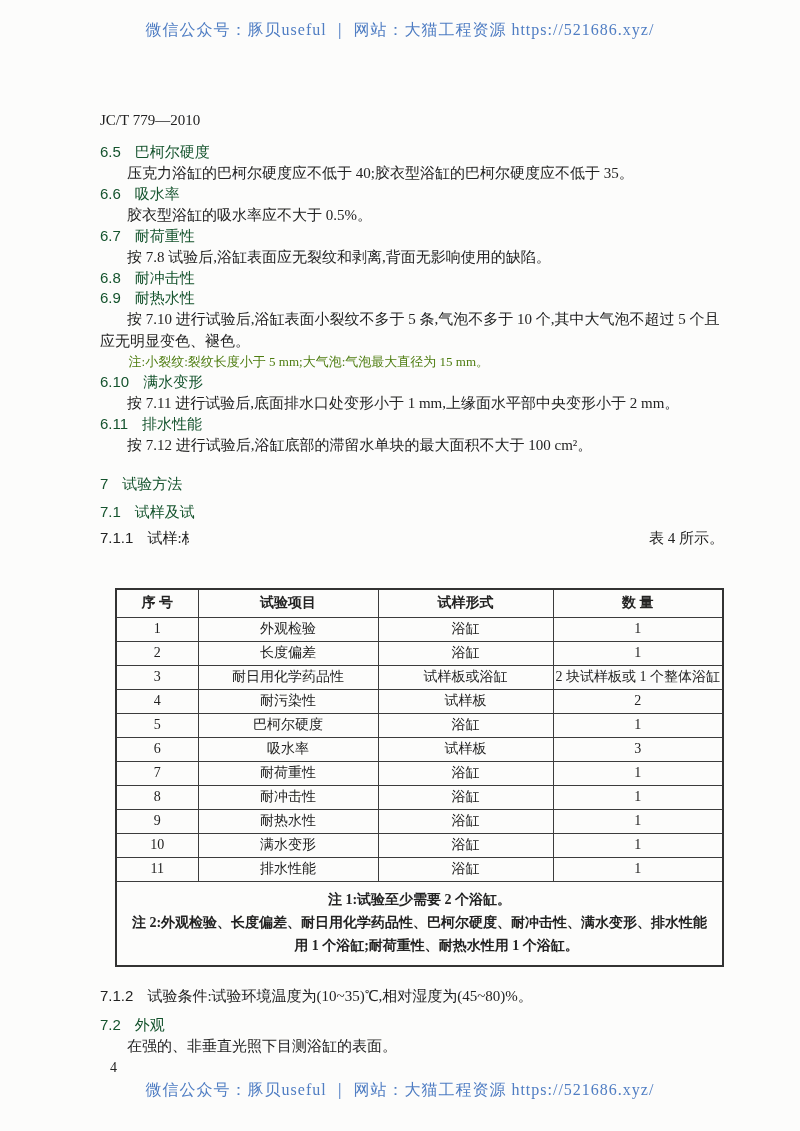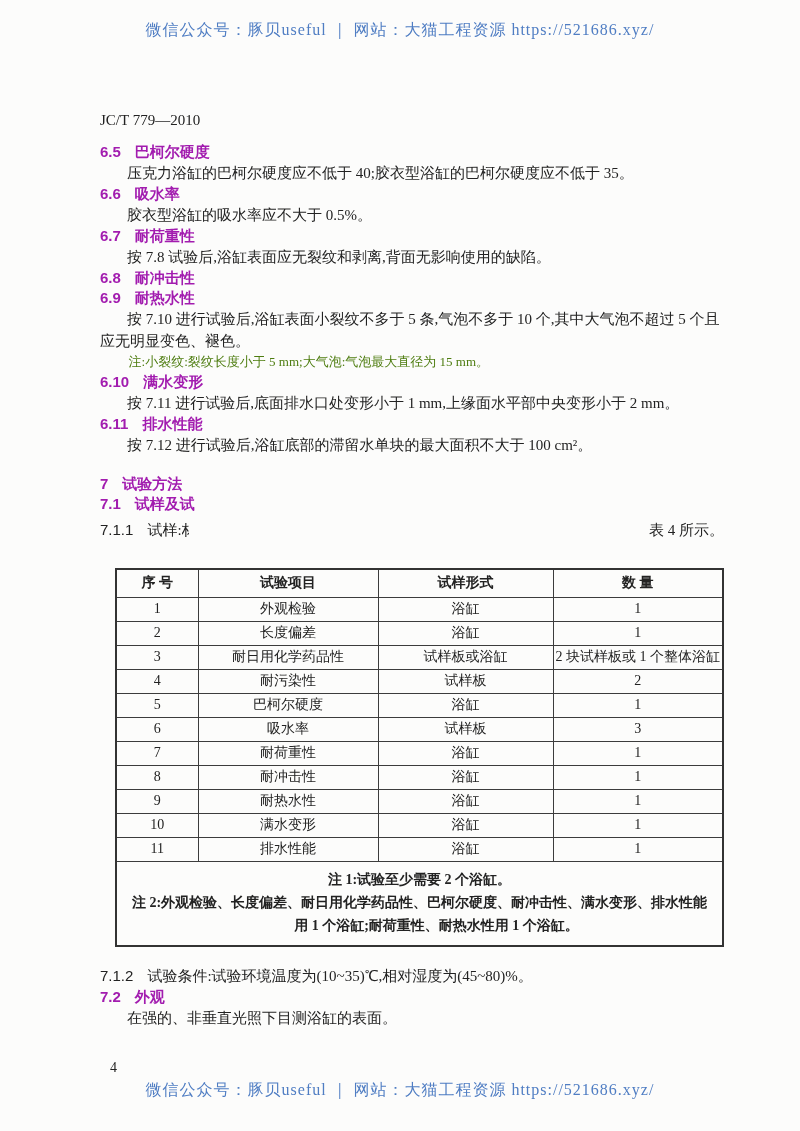--- a/index.html
+++ b/index.html
@@ -12,34 +12,34 @@
   }
   .watermark {
     position:absolute; left:0; width:100%; text-align:center;
     color:#4f7dc3; font-size:16px; letter-spacing:1px;
     font-family:"Liberation Serif", serif;
   }
   .watermark.header { top:20px; }
   .watermark.footer { top:1080px; }
   .content { position:absolute; left:100px; top:112px; width:624px; }
   .std-no { font-size:15px; margin-bottom:13px; }
-  .sec-h { font-family:"Liberation Sans", sans-serif; font-weight:bold; font-size:15px; line-height:20px; color:#a21caf; }
+  .sec-h { font-family:"Liberation Sans", sans-serif; font-weight:normal; font-size:15px; line-height:20px; color:#14532d; }
   .sec-h .num { margin-right:14px; }
   .body-p { font-size:15px; line-height:22px; text-indent:1.8em; }
   .note-p { font-size:13px; line-height:20px; text-indent:2.2em; color:#4d7c0f; }
   .major { margin-top:18px; }
-  .sub { margin-top:0; }
+  .sub { margin-top:8px; }
   .line-711 { display:flex; align-items:baseline; font-size:15px; line-height:20px; margin-top:6px; }
   .line-711 .num { font-family:"Liberation Sans", sans-serif; margin-right:14px; }
   .clip-char { display:inline-block; width:7px; overflow:hidden; white-space:nowrap; vertical-align:bottom; }
   .right-frag { margin-left:auto; }
   .line-712 { font-size:15px; line-height:22px; margin-top:18px; }
   .line-712 .num { font-family:"Liberation Sans", sans-serif; margin-right:14px; }
 
-  table.sample { border-collapse:collapse; margin:28px 0 0 15px; width:607px; border:2px solid #333; table-layout:fixed; }
+  table.sample { border-collapse:collapse; margin:40px 0 0 15px; width:607px; border:2px solid #333; table-layout:fixed; }
   table.sample th, table.sample td { border:1px solid #3c3c3c; text-align:center; font-size:14px; }
   table.sample th { height:28px; font-weight:bold; font-family:"Liberation Serif", serif; }
   table.sample td { height:24px; }
   td.notes-cell { text-align:left; padding:6px 12px 8px 12px; height:auto;font-weight:bold; }
   .tnote1 { font-size:14px; line-height:23px; }
   .tnote2 { font-size:14px; line-height:23px; padding-left:34px; text-indent:-34px; }
   .page-num { position:absolute; left:110px; top:1060px; font-size:14px; }
 </style>
 </head>
 <body>

